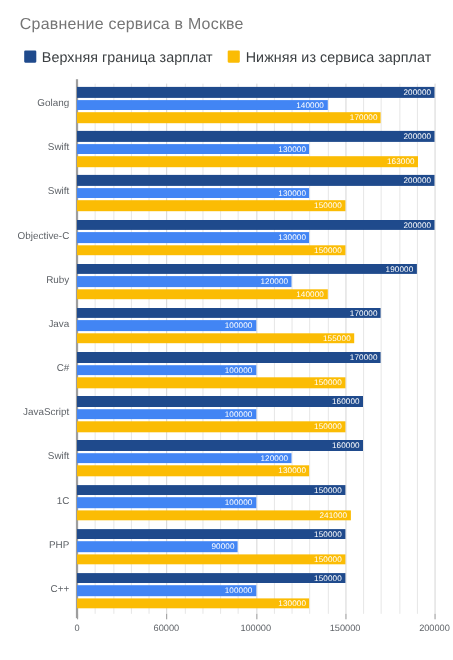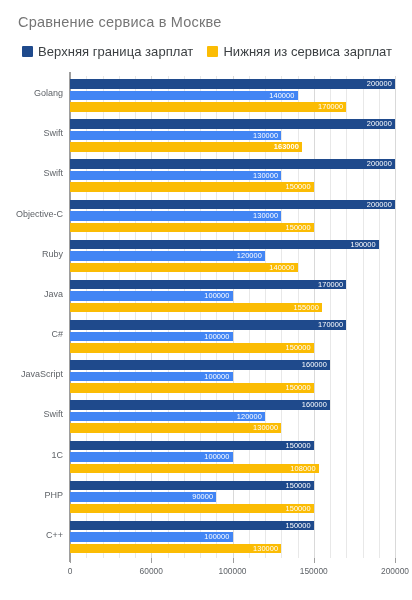--- a/index.html
+++ b/index.html
@@ -175,21 +175,21 @@
           </div>
         </div>
         <div class="row" style="top: 43.1667px;">
           <div class="cat-label">Swift</div>
           <div class="bar s0" style="width: 325px;">
             <span class="bar-value">200000</span>
           </div>
           <div class="bar s1" style="width: 211.25px;">
             <span class="bar-value">130000</span>
           </div>
-          <div class="bar s2" style="width: 232px; font-weight: bold;">
+          <div class="bar s2" style="width: 310px;">
             <span class="bar-value">163000</span>
           </div>
         </div>
         <div class="row" style="top: 83.3333px;">
           <div class="cat-label">Swift</div>
           <div class="bar s0" style="width: 325px;">
             <span class="bar-value">200000</span>
           </div>
           <div class="bar s1" style="width: 211.25px;">
             <span class="bar-value">130000</span>
@@ -272,21 +272,21 @@
         </div>
         <div class="row" style="top: 364.5px;">
           <div class="cat-label">1C</div>
           <div class="bar s0" style="width: 243.75px;">
             <span class="bar-value">150000</span>
           </div>
           <div class="bar s1" style="width: 162.5px;">
             <span class="bar-value">100000</span>
           </div>
           <div class="bar s2" style="width: 248.625px;">
-            <span class="bar-value">108000</span>
+            <span class="bar-value">241000</span>
           </div>
         </div>
         <div class="row" style="top: 404.667px;">
           <div class="cat-label">PHP</div>
           <div class="bar s0" style="width: 243.75px;">
             <span class="bar-value">150000</span>
           </div>
           <div class="bar s1" style="width: 146.25px;">
             <span class="bar-value">90000</span>
           </div>

